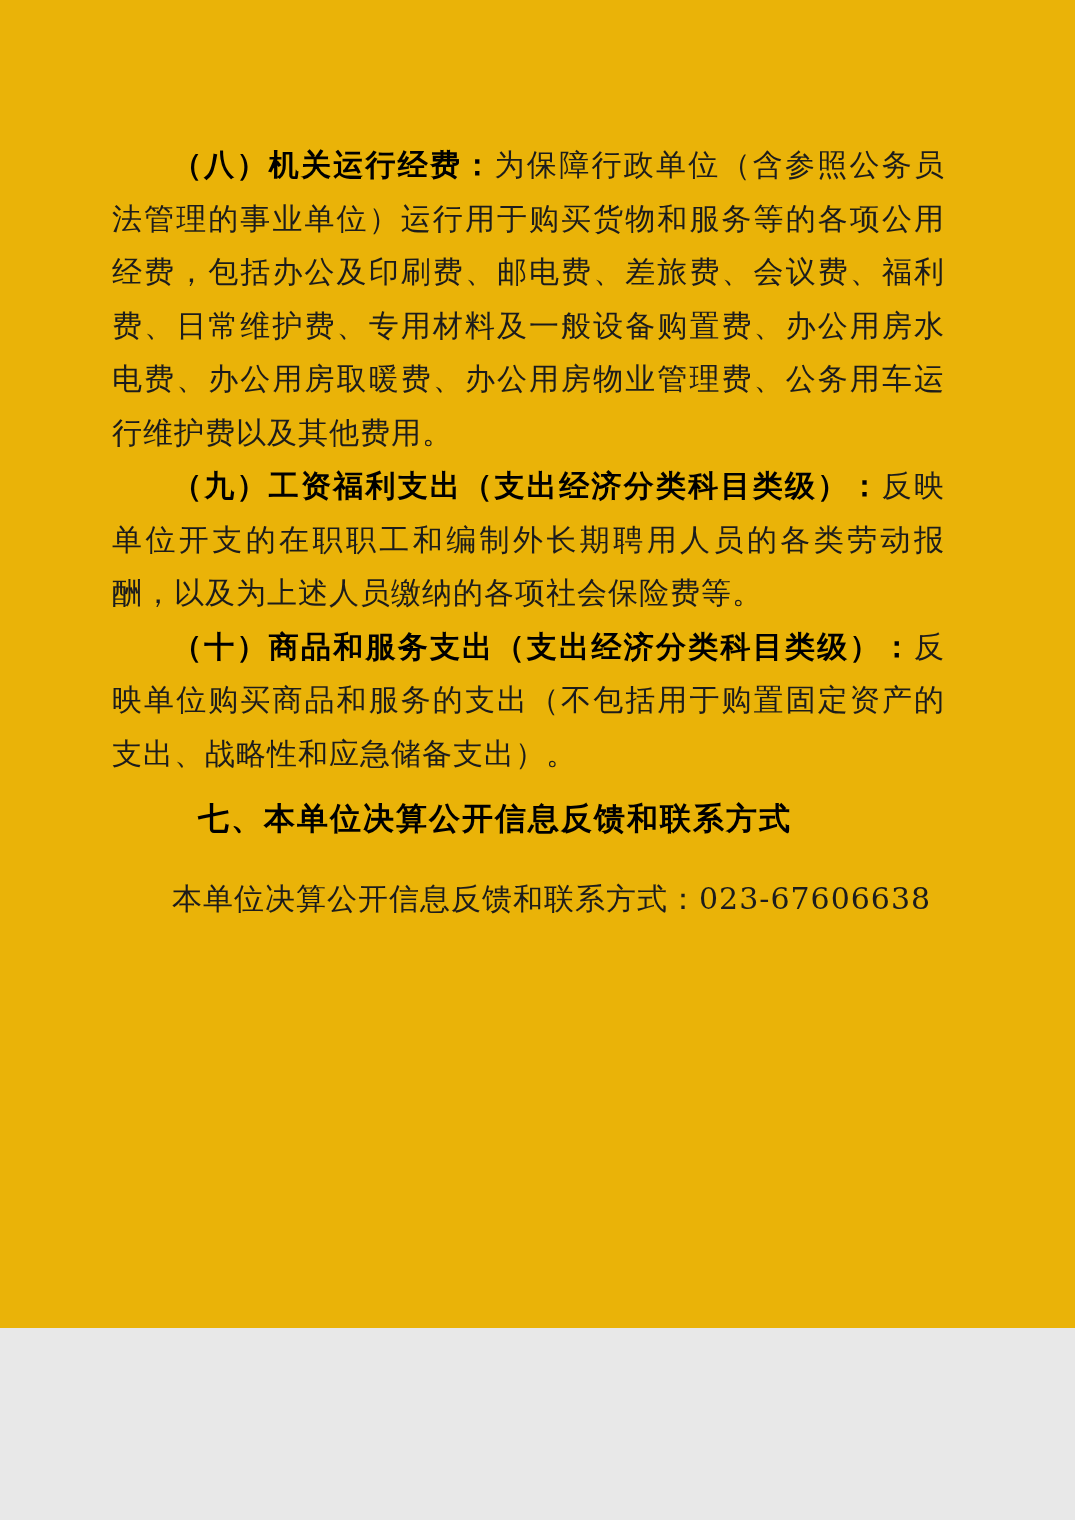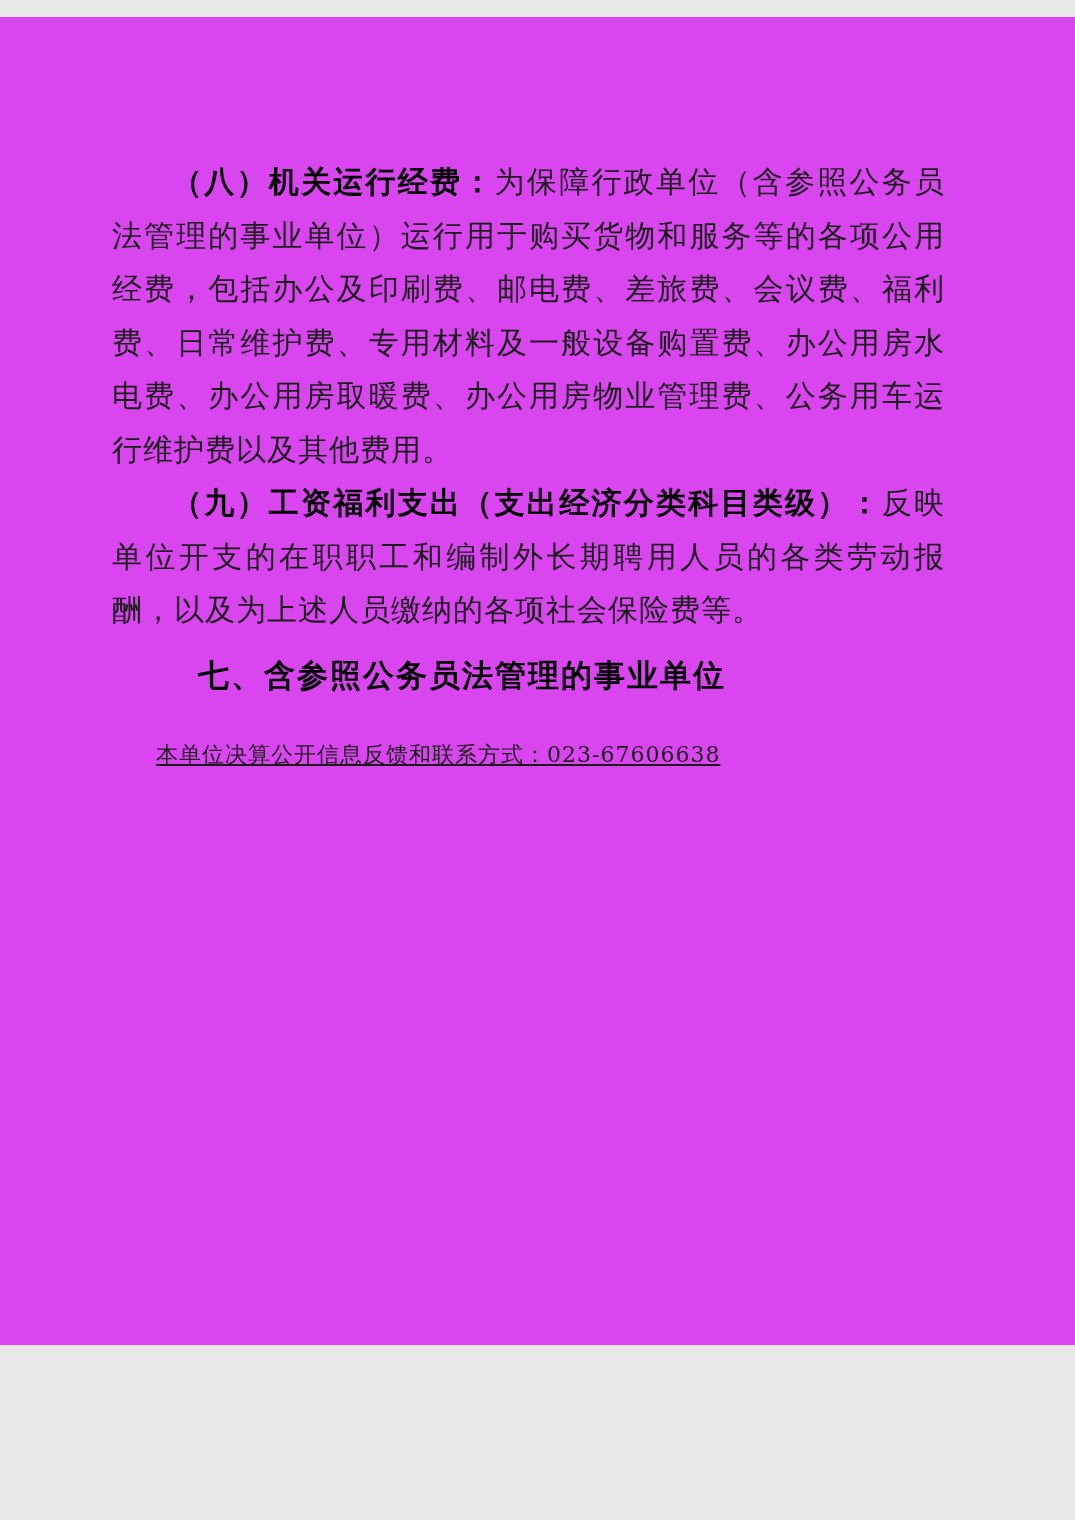--- a/index.html
+++ b/index.html
@@ -4,22 +4,22 @@
 <style>
   html, body {
     margin: 0;
     padding: 0;
     background: #e8e8e8;
   }
   .page {
     position: relative;
     width: 1075px;
     height: 1328px;
-    margin: 17px auto;
-    background: #d946ef;
+    margin: 0 auto;
+    background: #eab308;
     font-family: "DejaVu Serif", "Liberation Serif", serif;
     color: #1c1c1c;
     overflow: hidden;
   }
   .content {
     position: absolute;
     left: 112px;
     top: 138px;
     width: 833px;
   }
@@ -40,25 +40,24 @@
     padding-left: 86px;
     font-size: 31px;
     line-height: 53.5px;
     font-weight: bold;
     color: #000000;
     font-family: "DejaVu Sans", "Liberation Sans", sans-serif;
     letter-spacing: 2px;
   }
   .contact {
     margin: 26px 0 0 0;
-    font-size: 22px;
+    font-size: 30px;
     line-height: 53.5px;
     text-indent: 2em;
     letter-spacing: 1px;
-    text-decoration: underline;
   }
   .footer {
     position: absolute;
     top: 1402px;
     left: 0;
     width: 100%;
     text-align: center;
     font-size: 15px;
     line-height: 28px;
     color: #2a2a2a;
@@ -69,23 +68,24 @@
 </head>
 <body>
 
 <div class="page">
   <div class="content">
 
     <p class="para"><span class="label">（八）机关运行经费：</span><span>为保障行政单位（含参照公务员法管理的事业单位）运行用于购买货物和服务等的各项公用经费，包括办公及印刷费、邮电费、差旅费、会议费、福利费、日常维护费、专用材料及一般设备购置费、办公用房水电费、办公用房取暖费、办公用房物业管理费、公务用车运行维护费以及其他费用。</span></p>
 
     <p class="para"><span class="label">（九）工资福利支出（支出经济分类科目类级）：</span><span>反映单位开支的在职职工和编制外长期聘用人员的各类劳动报酬，以及为上述人员缴纳的各项社会保险费等。</span></p>
 
+    <p class="para"><span class="label">（十）商品和服务支出（支出经济分类科目类级）：</span><span>反映单位购买商品和服务的支出（不包括用于购置固定资产的支出、战略性和应急储备支出）。</span></p>
 
 
 
-    <h2 class="section-heading">七、含参照公务员法管理的事业单位</h2>
+    <h2 class="section-heading">七、本单位决算公开信息反馈和联系方式</h2>
 
     <p class="contact">本单位决算公开信息反馈和联系方式：023-67606638</p>
 
   </div>
 
   <div class="footer">- 10 -</div>
 </div>
 
 </body></html>

